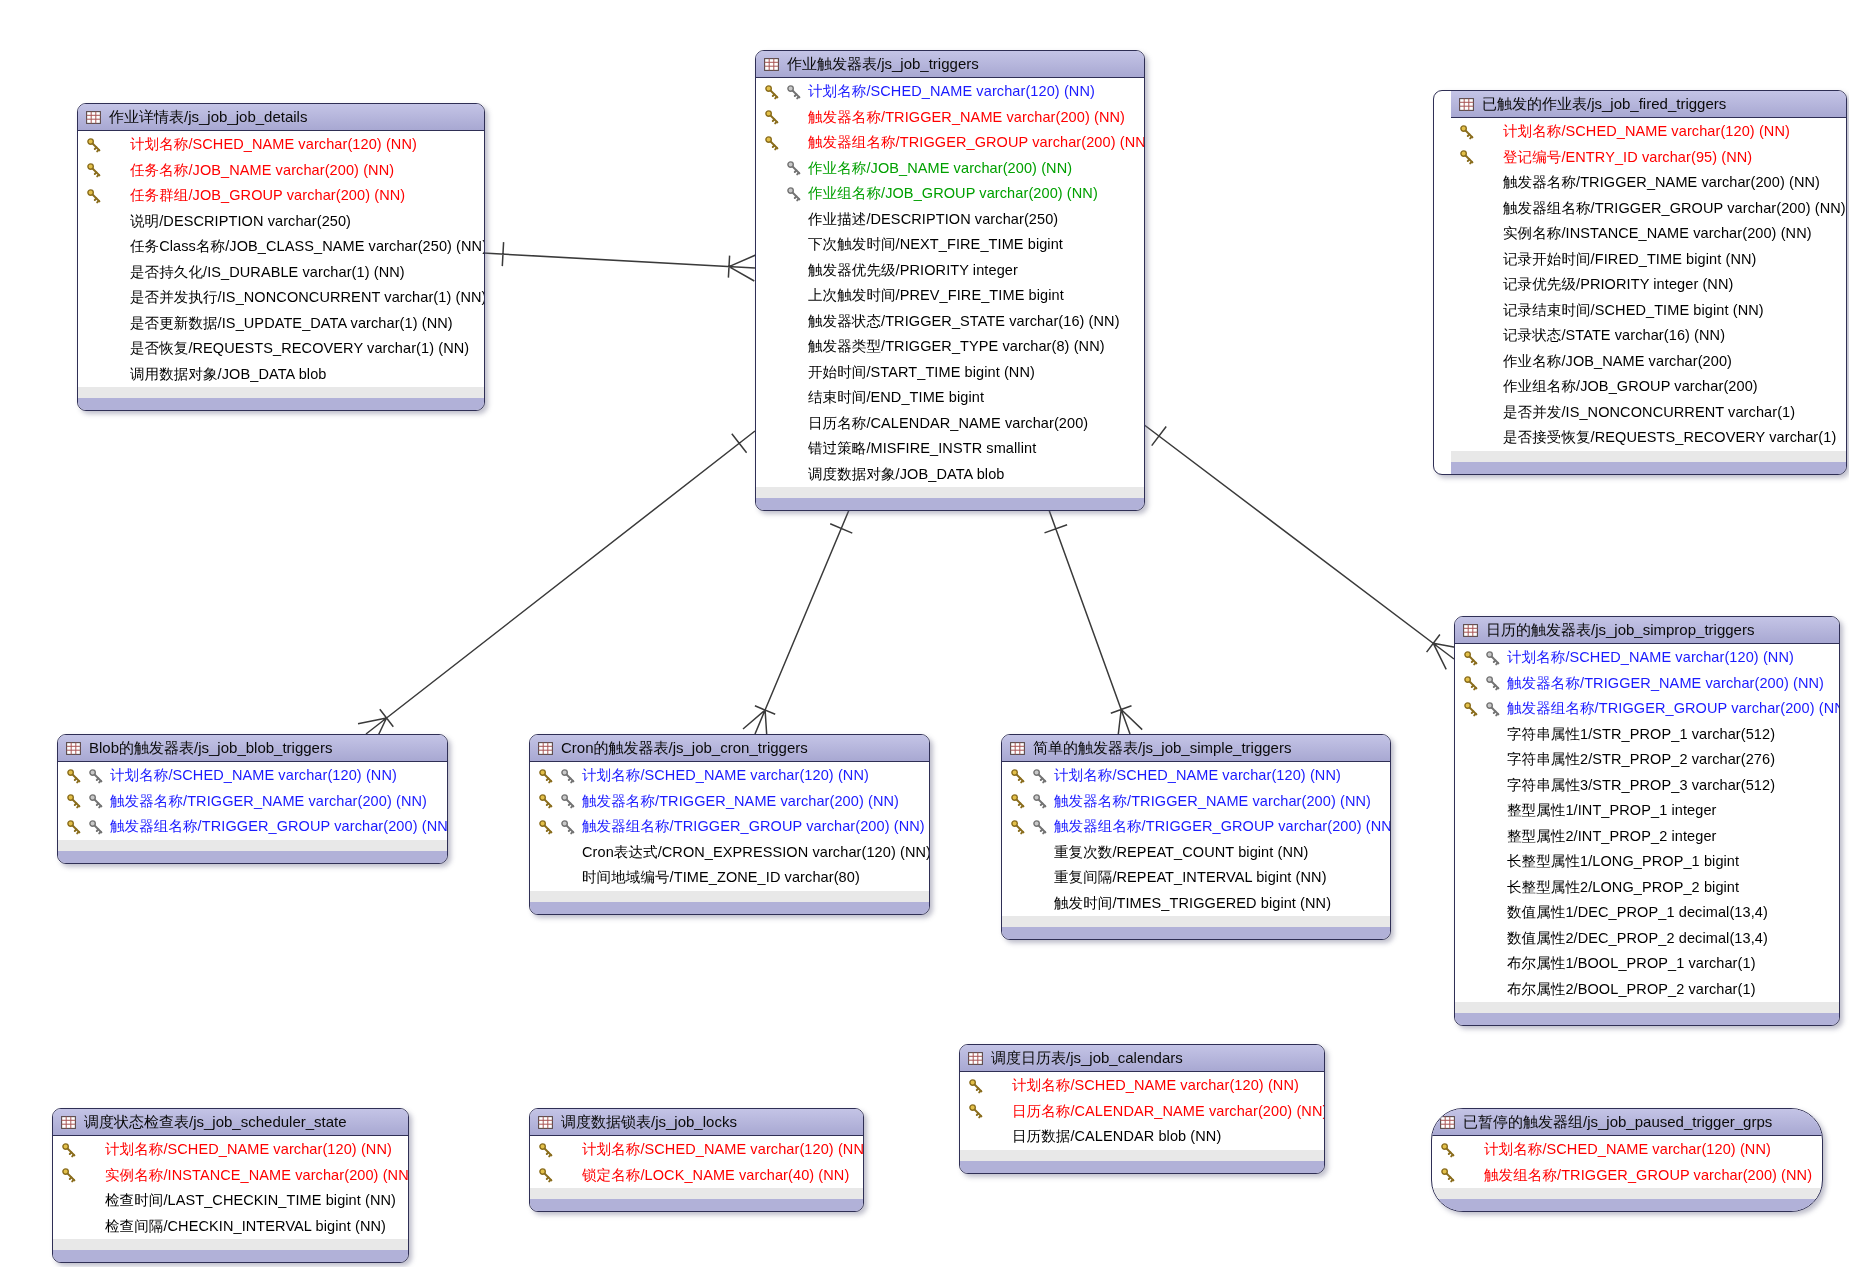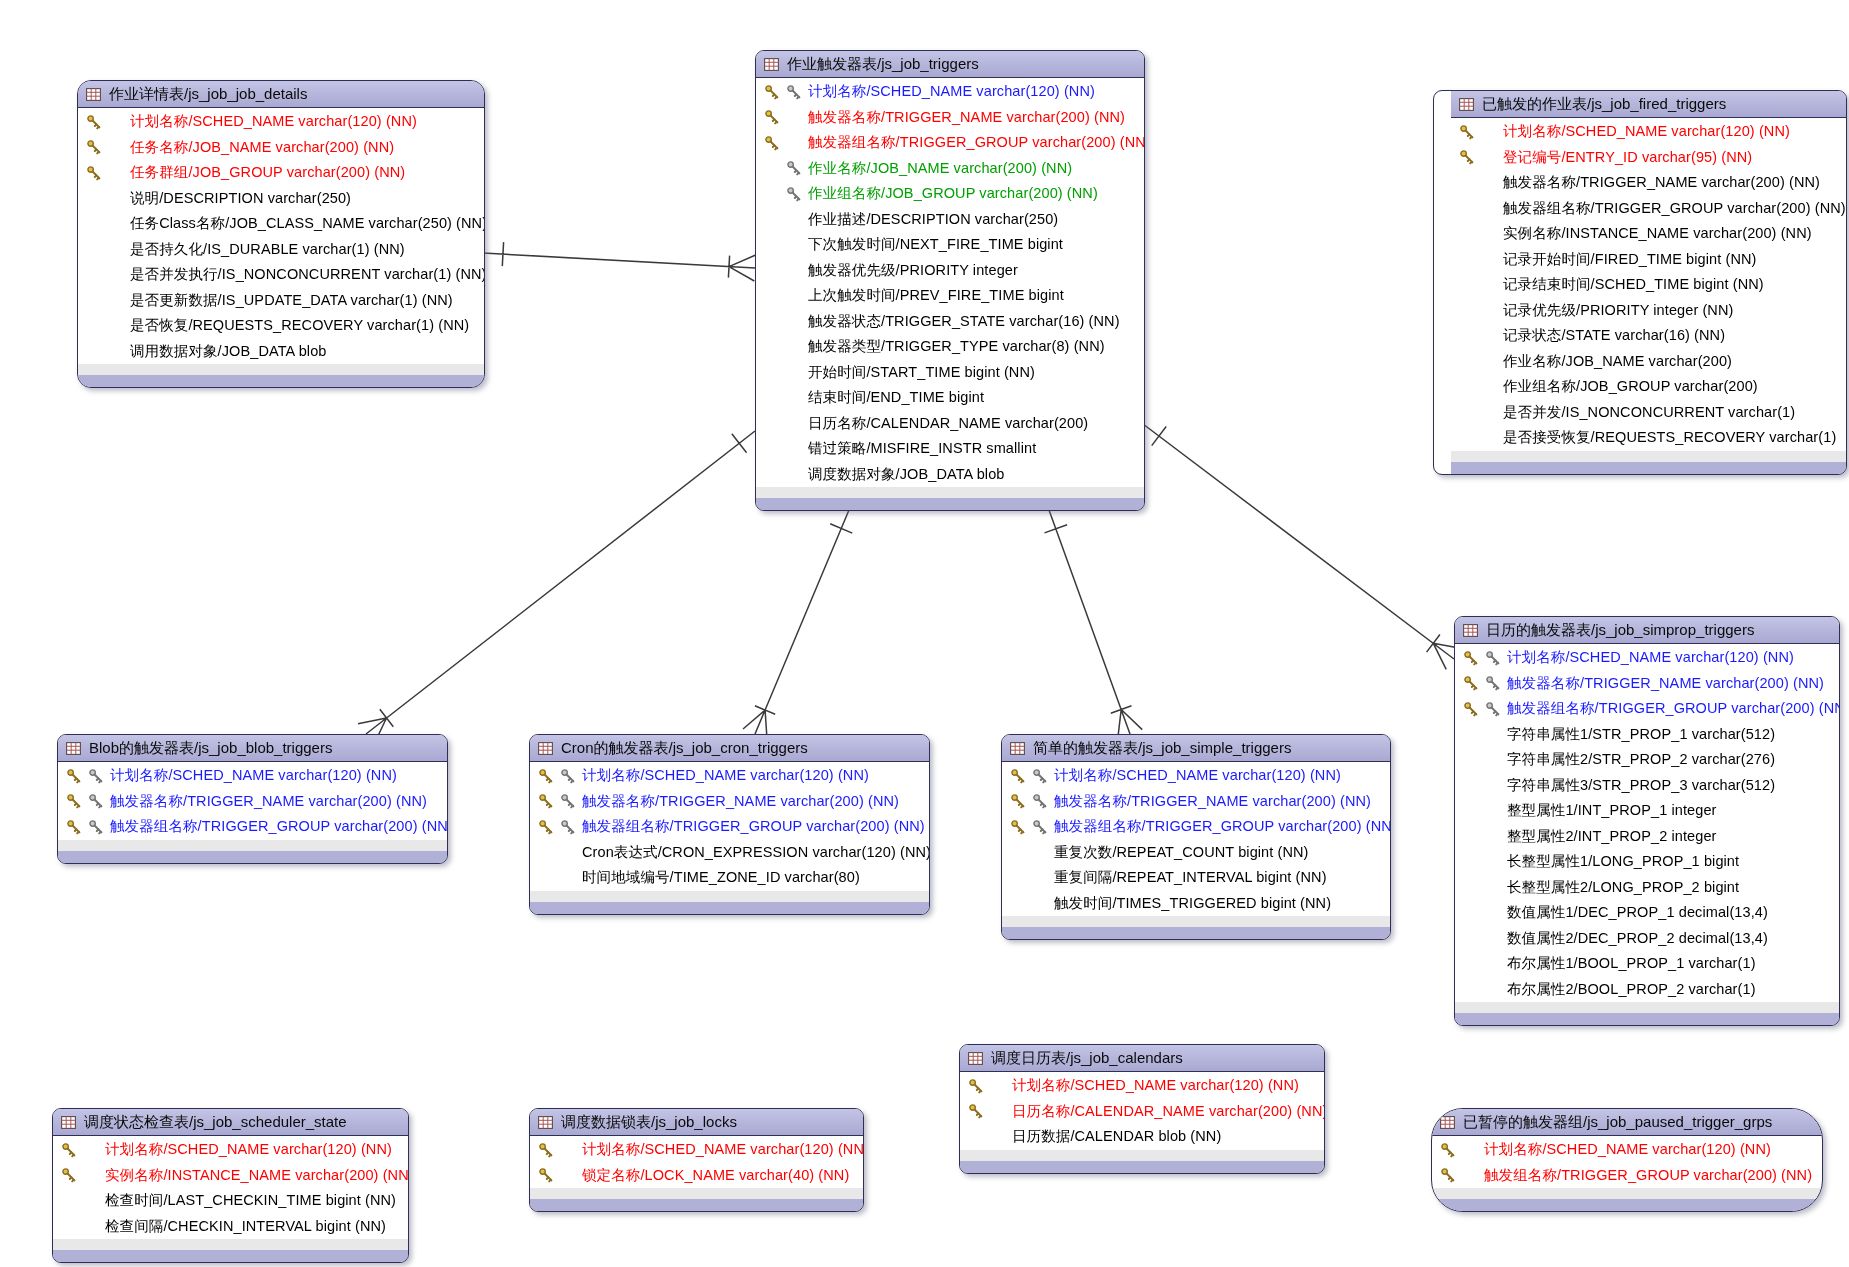--- a/index.html
+++ b/index.html
@@ -25,21 +25,21 @@
 
 <div class="canvas">
   <svg id="rel-layer" width="1849" height="1267" viewBox="0 0 1849 1267">
       <path d="M483,253 L755,268 M503.6,242.1 L502.3,266.1 M729.0,266.6 L754.3,281.0 M729.0,266.6 L755.7,255.0 M729.6,255.6 L728.4,277.6"></path>
       <path d="M755,431 L366,734 M746.6,452.8 L731.8,433.8 M386.5,718.0 L358.0,723.7 M386.5,718.0 L374.0,744.3 M393.3,726.7 L379.8,709.3"></path>
       <path d="M849,510 L755,734 M852.3,533.1 L830.2,523.8 M765.1,710.0 L743.0,729.0 M765.1,710.0 L767.0,739.0 M775.2,714.3 L754.9,705.8"></path>
       <path d="M1049,510 L1130,734 M1067.1,524.7 L1044.5,532.9 M1121.2,709.5 L1117.8,738.4 M1121.2,709.5 L1142.2,729.6 M1131.5,705.8 L1110.8,713.3"></path>
       <path d="M1143,424 L1454,659 M1166.2,426.5 L1151.7,445.6 M1433.3,643.3 L1446.2,669.4 M1433.3,643.3 L1461.8,648.6 M1439.9,634.5 L1426.6,652.1"></path>
     </svg>
   <div id="tables-root">
-      <div class="tbl" style="left: 77px; top: 80px; width: 406px; border-radius: 14px;">
+      <div class="tbl" style="left: 77px; top: 103px; width: 406px;">
         <div class="thead">
              <span class="ticon">
             <svg width="15" height="13" viewBox="0 0 15 13">
   <rect x="0.6" y="0.6" width="13.8" height="11.8" fill="#ffffff" stroke="#5a4a4a" stroke-width="1.1"></rect>
   <line x1="0.6" y1="4.3" x2="14.4" y2="4.3" stroke="#a85454" stroke-width="1"></line>
   <line x1="0.6" y1="8.2" x2="14.4" y2="8.2" stroke="#a85454" stroke-width="1"></line>
   <line x1="5.2" y1="0.6" x2="5.2" y2="12.4" stroke="#a85454" stroke-width="1"></line>
   <line x1="9.8" y1="0.6" x2="9.8" y2="12.4" stroke="#a85454" stroke-width="1"></line>
             </svg>
           </span>
@@ -337,26 +337,26 @@
             <span class="flabel" style="color:#000000">实例名称/INSTANCE_NAME varchar(200) (NN)</span>
           </div>
           <div class="trow">
             <span class="kslot"></span>
             <span class="kslot"></span>
             <span class="flabel" style="color:#000000">记录开始时间/FIRED_TIME bigint (NN)</span>
           </div>
           <div class="trow">
             <span class="kslot"></span>
             <span class="kslot"></span>
+            <span class="flabel" style="color:#000000">记录优先级/PRIORITY integer (NN)</span>
+          </div>
+          <div class="trow">
+            <span class="kslot"></span>
+            <span class="kslot"></span>
             <span class="flabel" style="color:#000000">记录结束时间/SCHED_TIME bigint (NN)</span>
-          </div>
-          <div class="trow">
-            <span class="kslot"></span>
-            <span class="kslot"></span>
-            <span class="flabel" style="color:#000000">记录优先级/PRIORITY integer (NN)</span>
           </div>
           <div class="trow">
             <span class="kslot"></span>
             <span class="kslot"></span>
             <span class="flabel" style="color:#000000">记录状态/STATE varchar(16) (NN)</span>
           </div>
           <div class="trow">
             <span class="kslot"></span>
             <span class="kslot"></span>
             <span class="flabel" style="color:#000000">作业名称/JOB_NAME varchar(200)</span>

